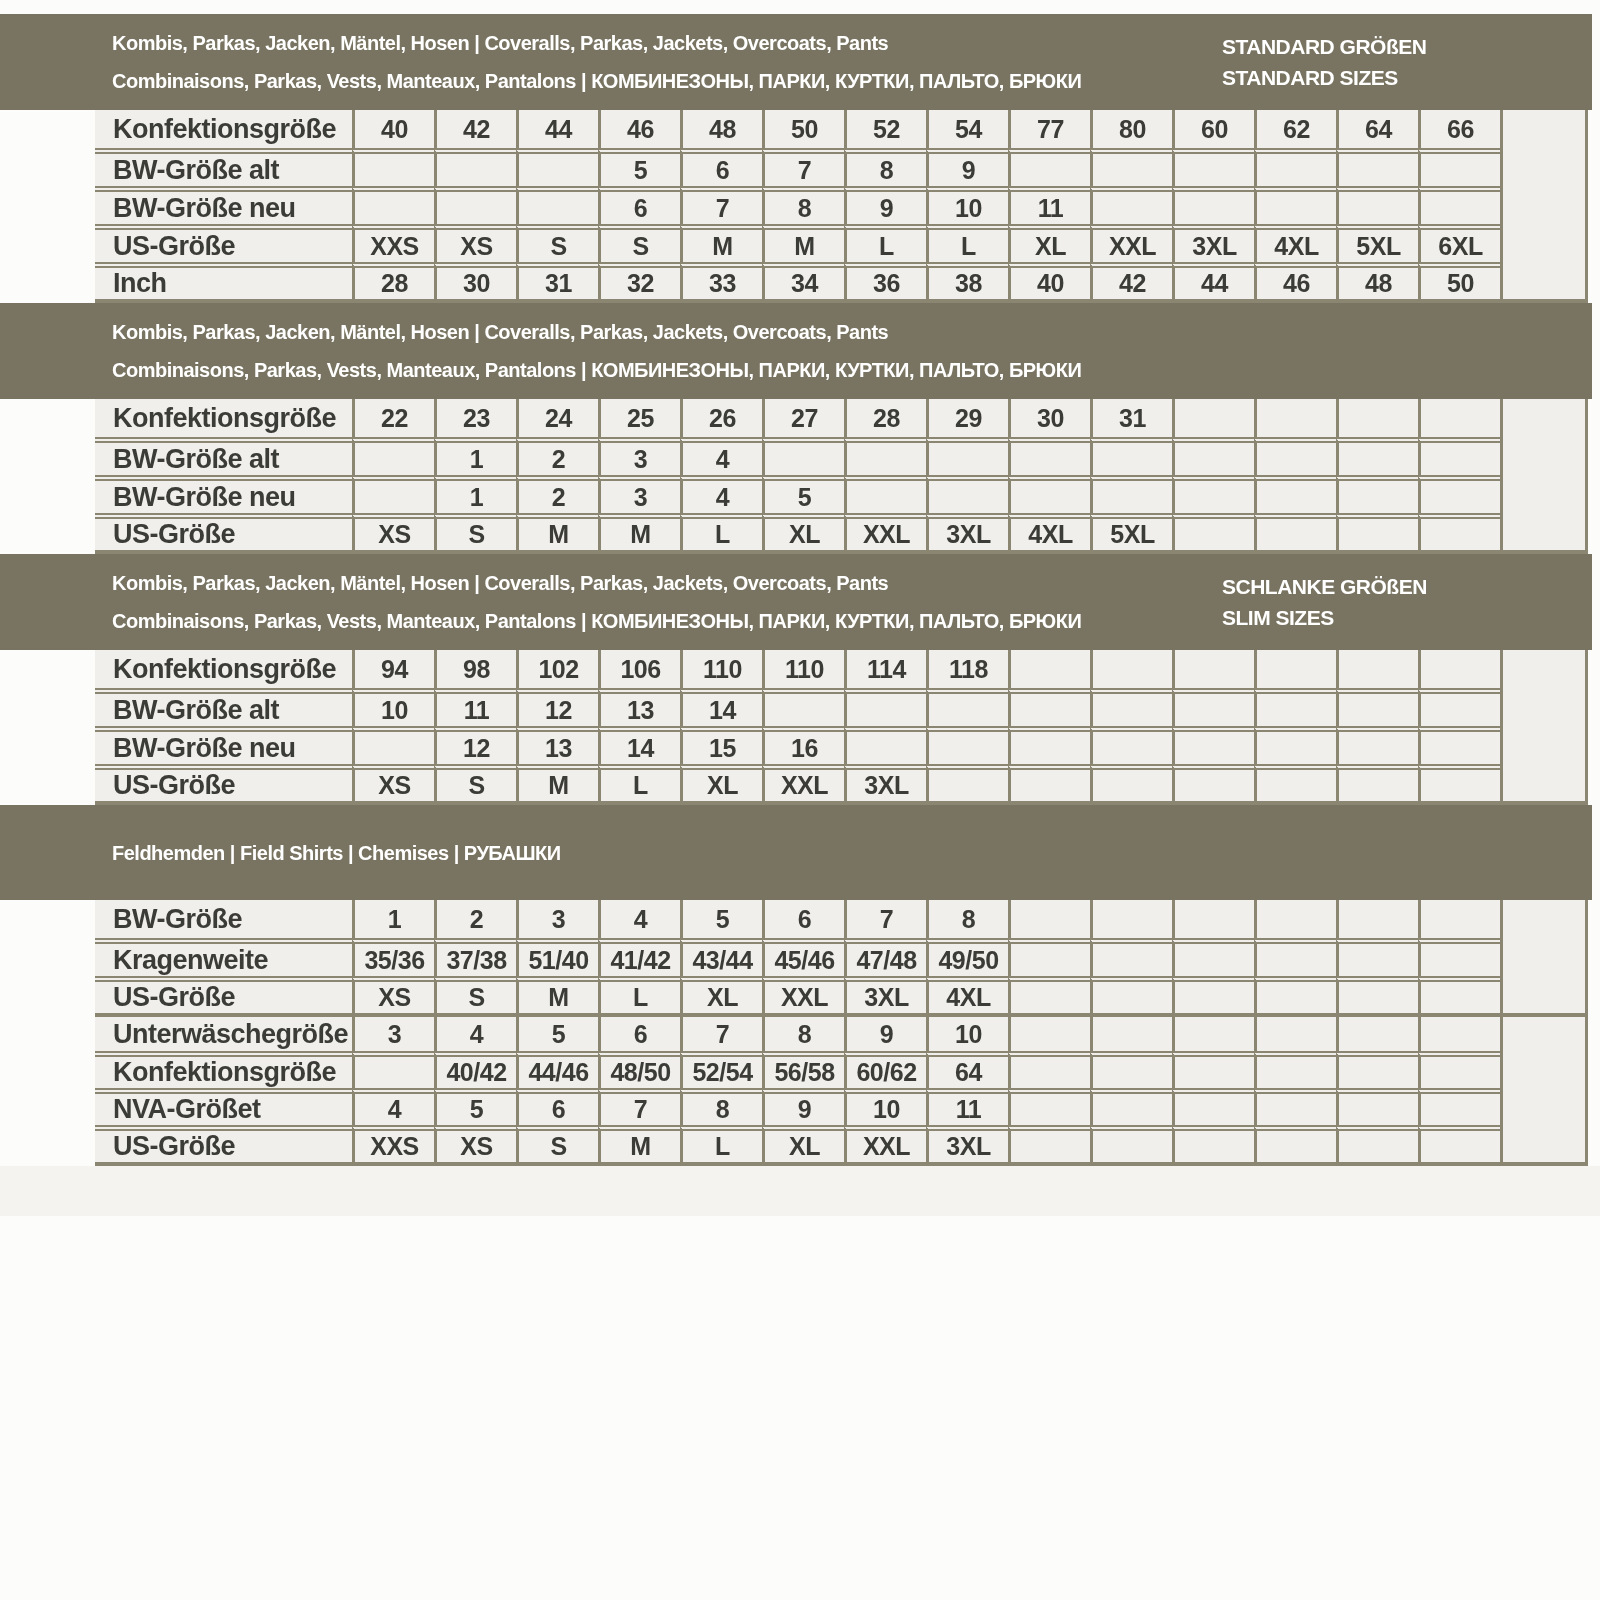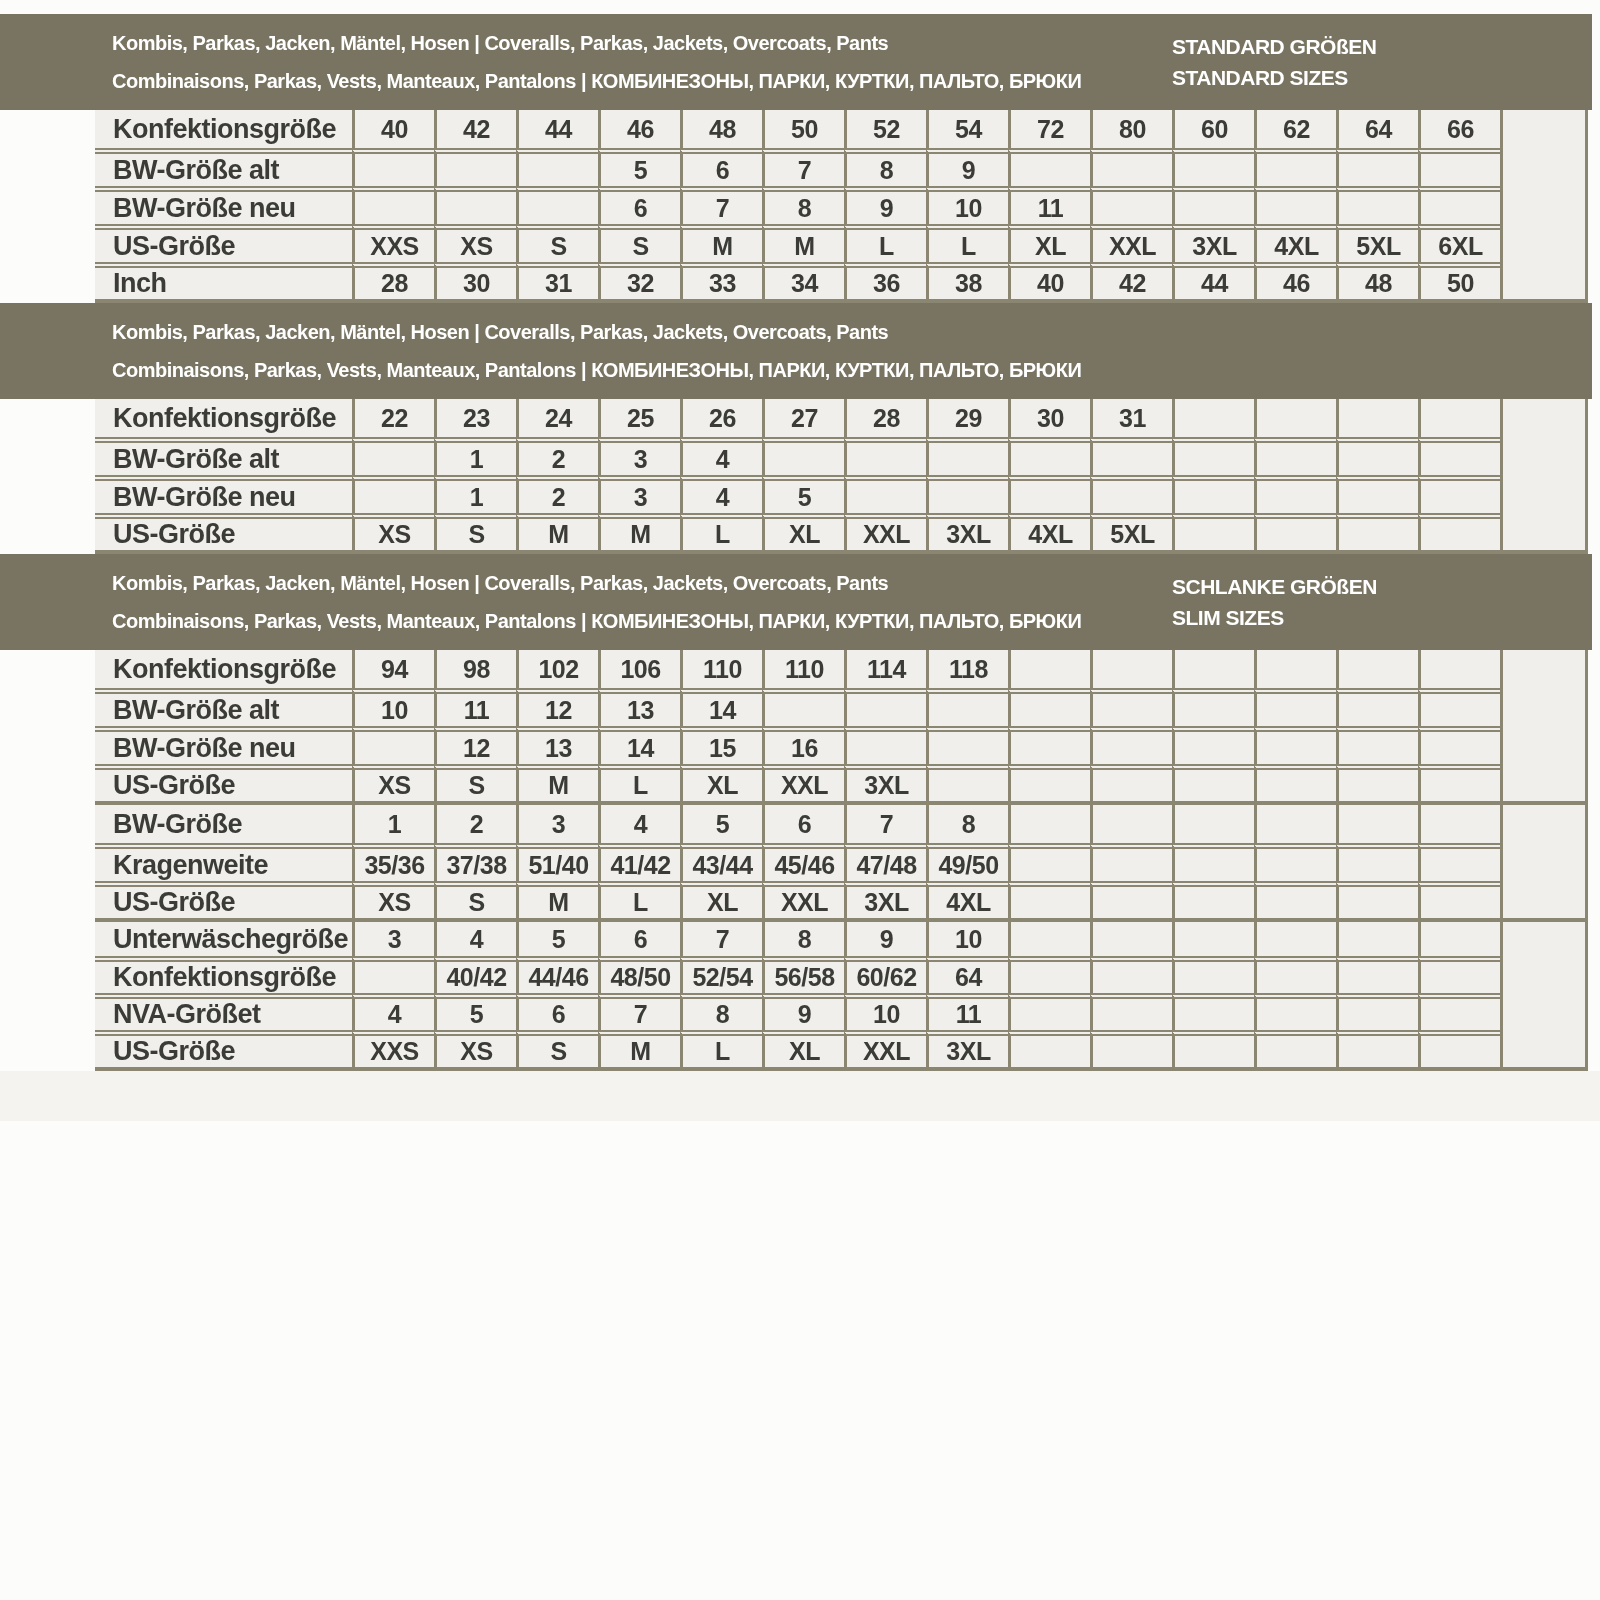--- a/index.html
+++ b/index.html
@@ -48,21 +48,21 @@
     padding-left:112px;
   }
   .band--tall{height:108px;}
   .band--single{height:95px;}
   .band .hline{
     color:var(--text-light);
     font-size:20px;font-weight:bold;letter-spacing:-0.5px;
     line-height:38px;white-space:nowrap;
   }
   .band .size-label{
-    position:absolute;left:1172px;top:50%;transform:translateY(-50%);
+    position:absolute;left:1222px;top:50%;transform:translateY(-50%);
   }
   .band .size-label div{
     color:var(--text-light);
     font-size:21px;font-weight:bold;letter-spacing:-0.5px;
     line-height:31px;white-space:nowrap;
   }
 
   
   table.size-table{
     border-collapse:separate;border-spacing:0;
@@ -149,21 +149,21 @@
         <tr>
           <th>Konfektionsgröße</th>
           <td>40</td>
           <td>42</td>
           <td>44</td>
           <td>46</td>
           <td>48</td>
           <td>50</td>
           <td>52</td>
           <td>54</td>
-          <td>72</td>
+          <td>77</td>
           <td>80</td>
           <td>60</td>
           <td>62</td>
           <td>64</td>
           <td>66</td>
           <td class="tail-cell" rowspan="5"></td>
         </tr>
         <tr>
           <th>BW-Größe alt</th>
           <td></td>
@@ -424,20 +424,23 @@
           <td></td>
           <td></td>
           <td></td>
           <td></td>
           <td></td>
           <td></td>
         </tr>
       </tbody>
   </table>
 
+  <div class="band band--single">
+    <div class="hline">Feldhemden | Field Shirts | Chemises | РУБАШКИ</div>
+  </div>
   <table class="size-table">
       <colgroup>
         <col style="width: 257px;">
         <col style="width: 82px;">
         <col style="width: 82px;">
         <col style="width: 82px;">
         <col style="width: 82px;">
         <col style="width: 82px;">
         <col style="width: 82px;">
         <col style="width: 82px;">

